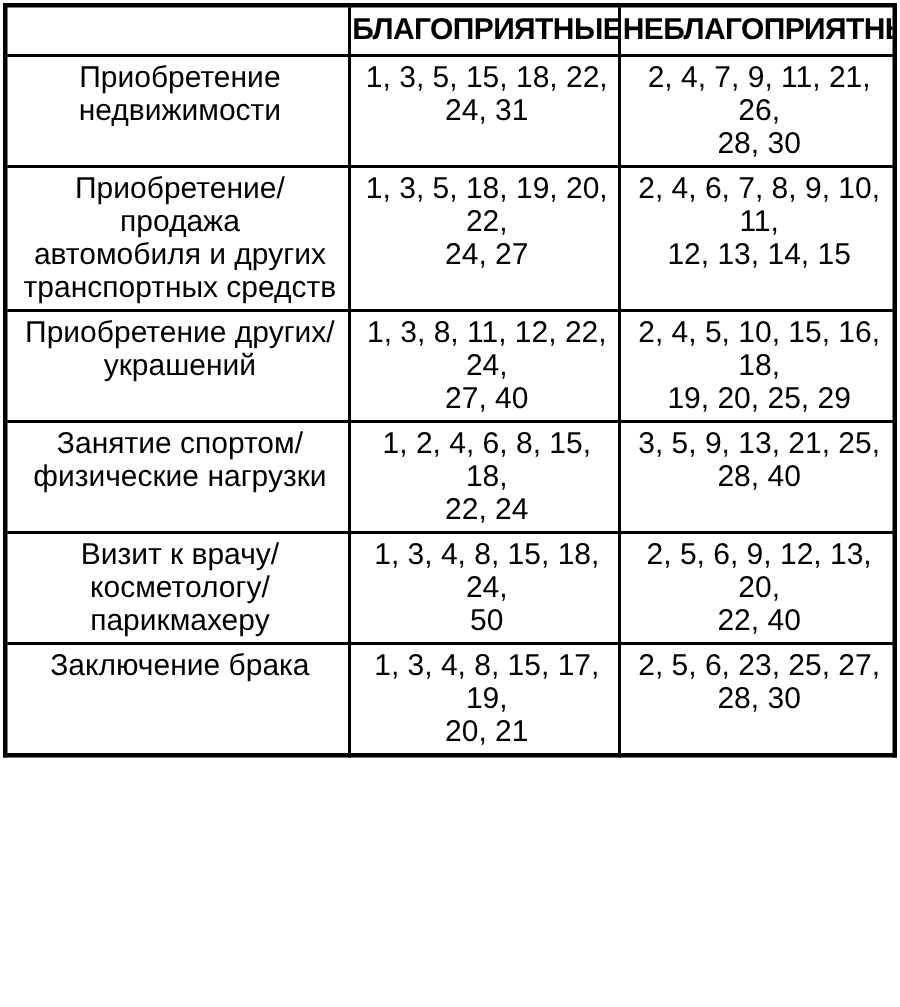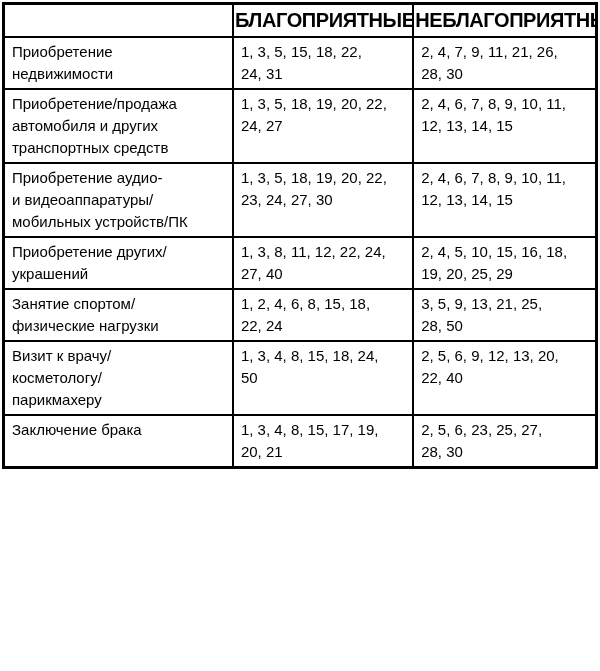--- a/index.html
+++ b/index.html
@@ -28,26 +28,27 @@
     font-weight: bold;
     letter-spacing: -0.4px;
     text-align: center;
     white-space: nowrap;
     padding: 4px 1px;
     height: 18px;
     overflow: hidden;
   }
   td {
     border: 2px solid #000000;
-    font-size: 15px;
+    font-size: 20px;
     line-height: 22px;
     vertical-align: top;
     padding: 3px 4px 3px 7px;
     white-space: pre-line;
     overflow: hidden;
+    text-align: center;
   }
 </style>
 </head>
 <body>
 
 <table class="calendar">
   <colgroup>
     <col class="c-activity">
     <col class="c-favorable">
     <col class="c-unfavorable">
@@ -71,43 +72,34 @@
     <tr>
       <td>Приобретение/продажа
 автомобиля и других
 транспортных средств</td>
       <td>1, 3, 5, 18, 19, 20, 22,
 24, 27</td>
       <td>2, 4, 6, 7, 8, 9, 10, 11,
 12, 13, 14, 15</td>
     </tr>
     <tr>
-      <td>Приобретение аудио-
-и видеоаппаратуры/
-мобильных устройств/ПК</td>
-      <td>1, 3, 5, 18, 19, 20, 22,
-23, 24, 27, 30</td>
-      <td>2, 4, 6, 7, 8, 9, 10, 11,
-12, 13, 14, 15</td>
-    </tr>
-    <tr>
       <td>Приобретение других/
 украшений</td>
       <td>1, 3, 8, 11, 12, 22, 24,
 27, 40</td>
       <td>2, 4, 5, 10, 15, 16, 18,
 19, 20, 25, 29</td>
     </tr>
     <tr>
       <td>Занятие спортом/
 физические нагрузки</td>
       <td>1, 2, 4, 6, 8, 15, 18,
 22, 24</td>
       <td>3, 5, 9, 13, 21, 25,
-28, 50</td>
+28, 40</td>
     </tr>
     <tr>
       <td>Визит к врачу/
 косметологу/
 парикмахеру</td>
       <td>1, 3, 4, 8, 15, 18, 24,
 50</td>
       <td>2, 5, 6, 9, 12, 13, 20,
 22, 40</td>
     </tr>

